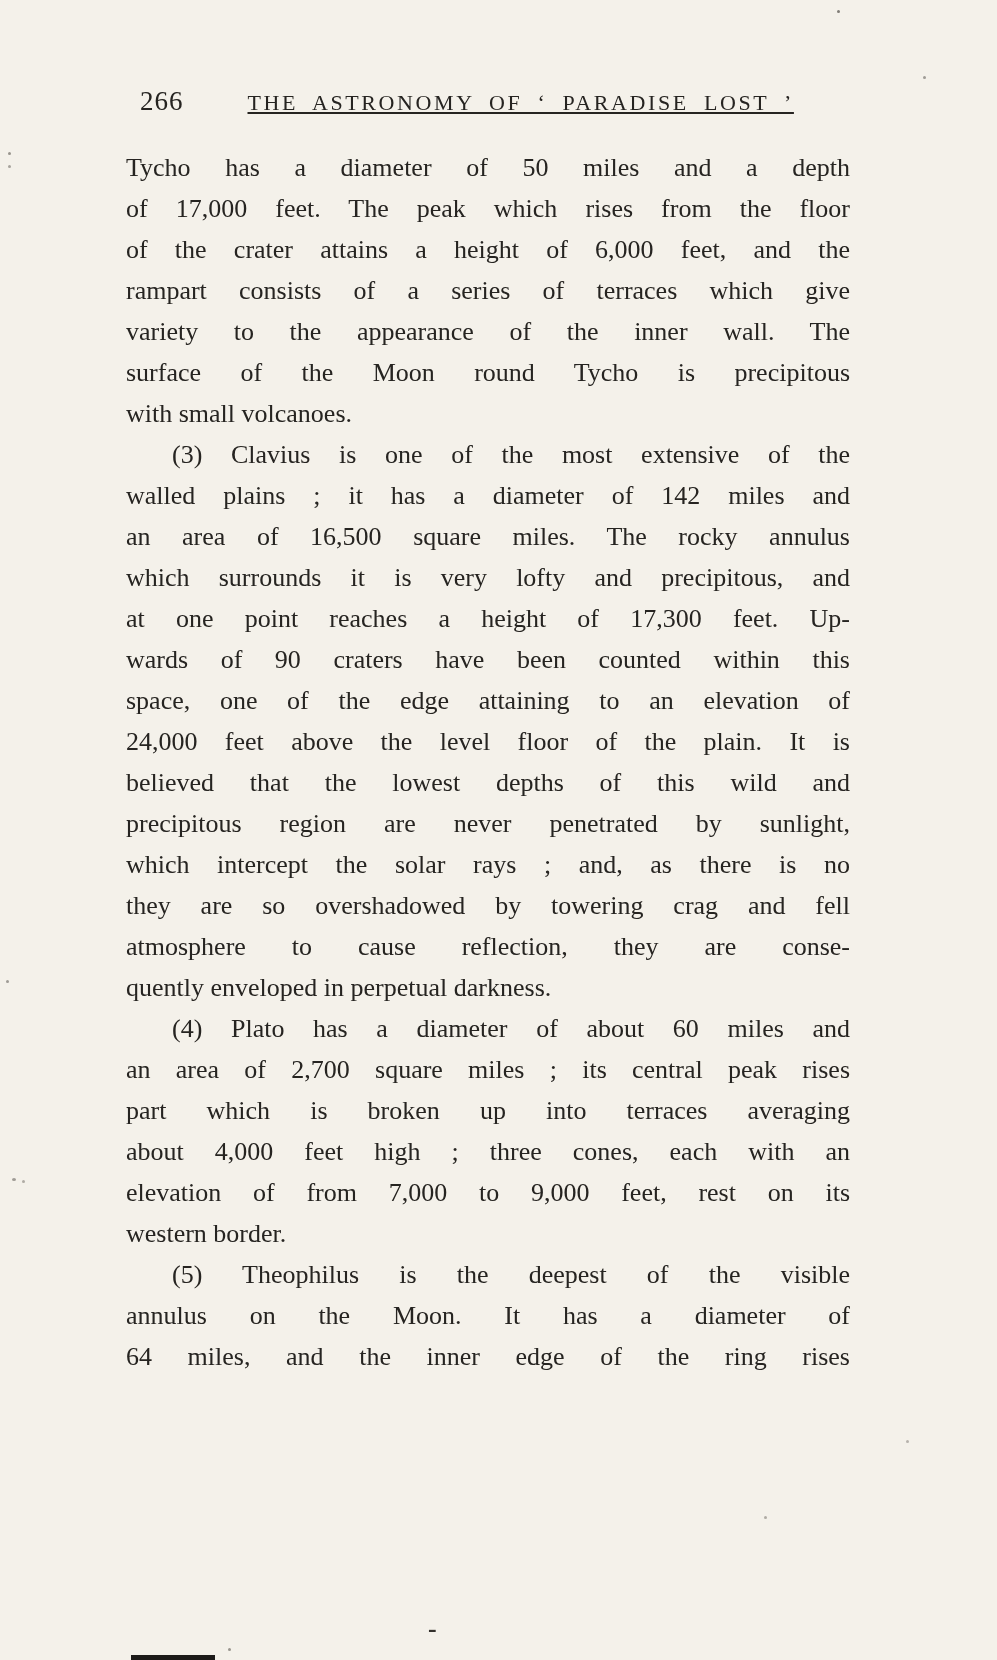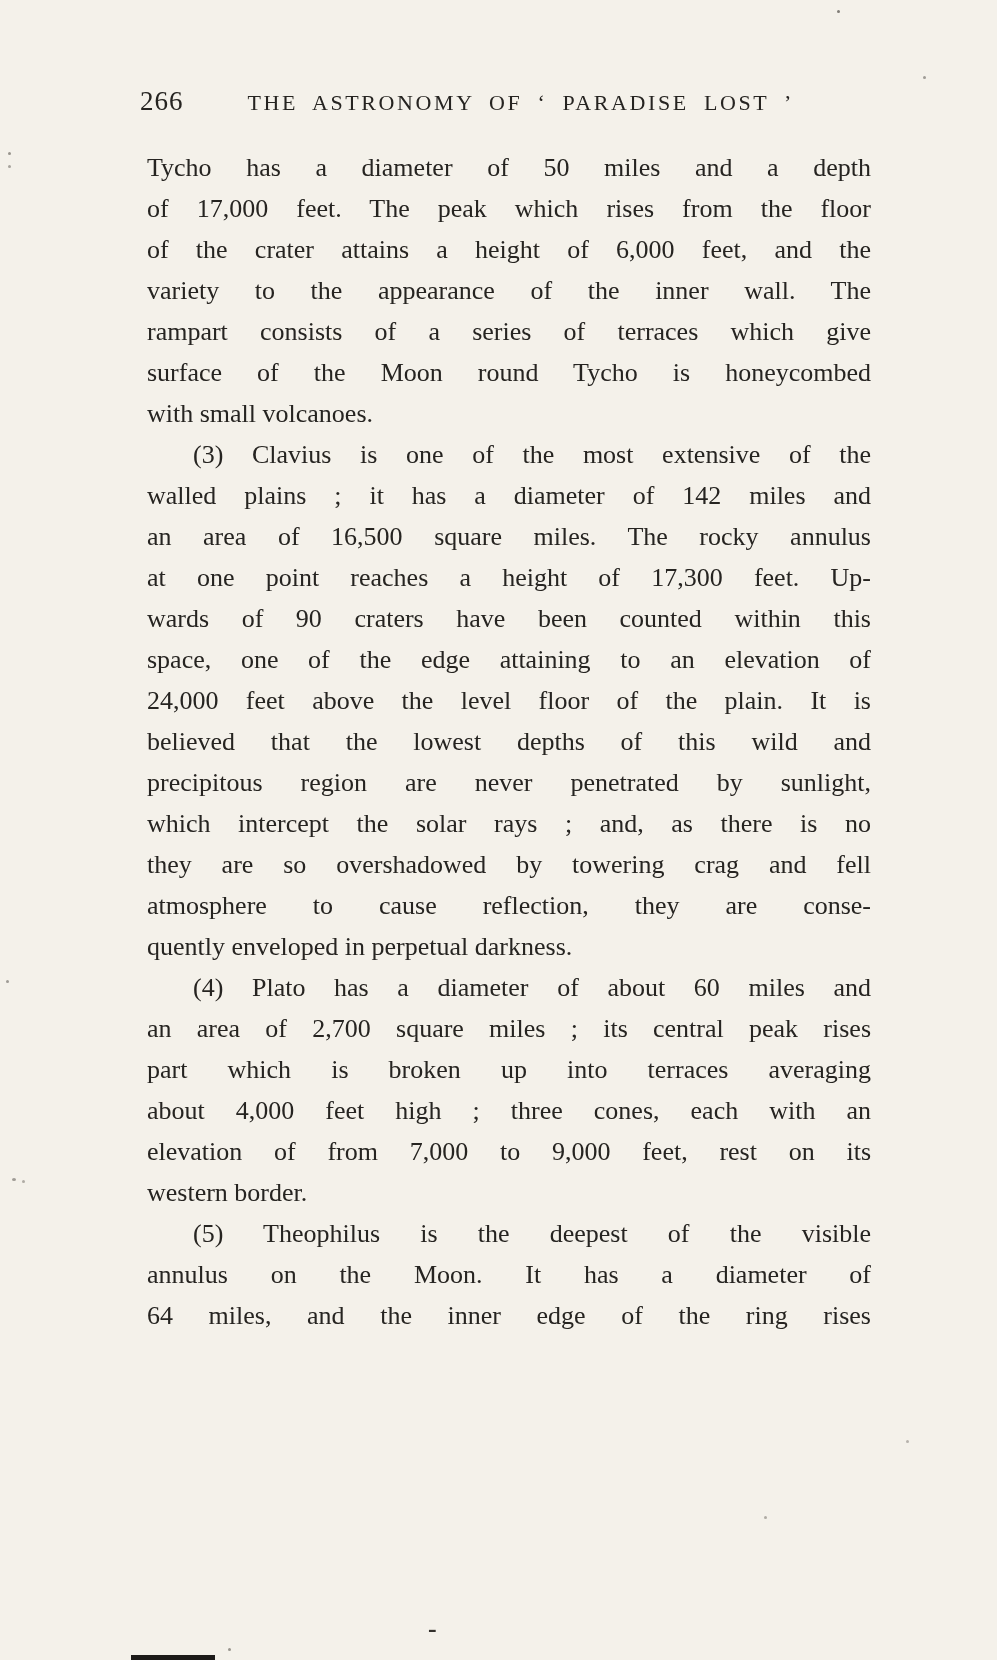--- a/index.html
+++ b/index.html
@@ -27,24 +27,25 @@
   .page-number {
     font-size: 27px;
     letter-spacing: 1px;
   }
   .header-title {
     margin-left: 64px;
     font-size: 22px;
     letter-spacing: 2.6px;
     word-spacing: 7px;
     white-space: nowrap;
+    text-decoration: underline;
   }
   .text-body {
     position: absolute;
-    left: 147px;
+    left: 126px;
     top: 147px;
     width: 724px;
     font-size: 26px;
     line-height: 41px;
   }
   .line {
     text-align: justify;
     text-justify: inter-word;
   }
   .line.just {
@@ -83,27 +84,28 @@
 
   <div class="running-header">
     <span class="page-number">266</span>
     <span class="header-title">THE ASTRONOMY OF ‘ PARADISE LOST ’</span>
   </div>
 
   <div class="text-body">
       <div class="line just">Tycho has a diameter of 50 miles and a depth</div>
       <div class="line just">of 17,000 feet. The peak which rises from the floor</div>
       <div class="line just">of the crater attains a height of 6,000 feet, and the</div>
+      <div class="line just">rampart consists of a series of terraces which give</div>
       <div class="line just">variety to the appearance of the inner wall. The</div>
-      <div class="line just">rampart consists of a series of terraces which give</div>
-      <div class="line just">surface of the Moon round Tycho is honeycombed</div>
+      <div class="line just">surface of the Moon round Tycho is precipitous</div>
       <div class="line">with small volcanoes.</div>
       <div class="line indent just">(3) Clavius is one of the most extensive of the</div>
       <div class="line just">walled plains ; it has a diameter of 142 miles and</div>
       <div class="line just">an area of 16,500 square miles. The rocky annulus</div>
+      <div class="line just">which surrounds it is very lofty and precipitous, and</div>
       <div class="line just">at one point reaches a height of 17,300 feet. Up-</div>
       <div class="line just">wards of 90 craters have been counted within this</div>
       <div class="line just">space, one of the edge attaining to an elevation of</div>
       <div class="line just">24,000 feet above the level floor of the plain. It is</div>
       <div class="line just">believed that the lowest depths of this wild and</div>
       <div class="line just">precipitous region are never penetrated by sunlight,</div>
       <div class="line just">which intercept the solar rays ; and, as there is no</div>
       <div class="line just">they are so overshadowed by towering crag and fell</div>
       <div class="line just">atmosphere to cause reflection, they are conse-</div>
       <div class="line">quently enveloped in perpetual darkness.</div>

